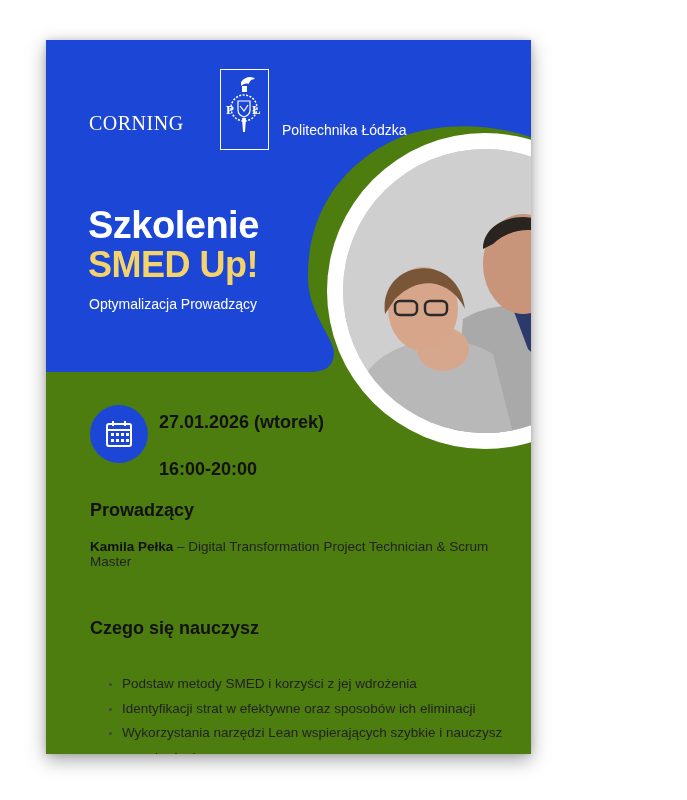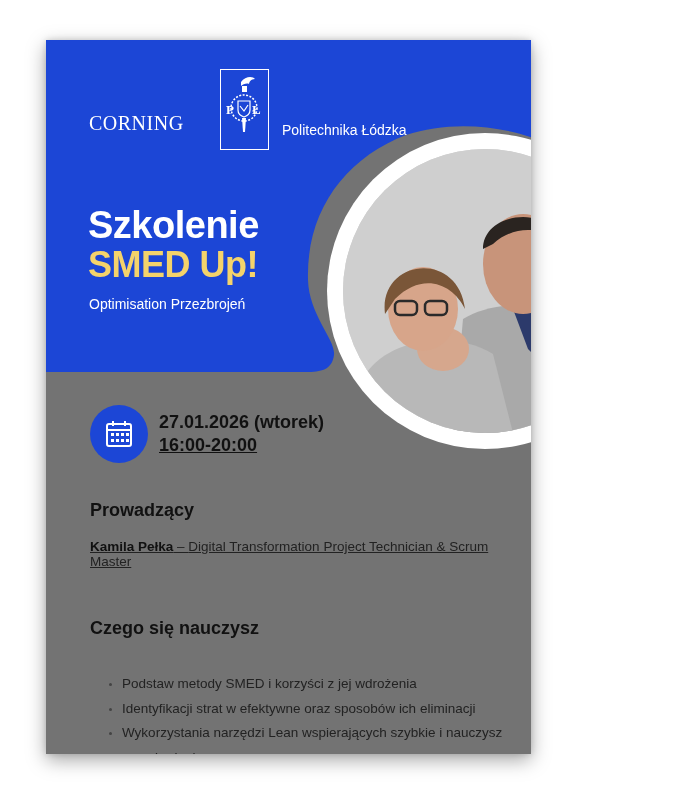--- a/index.html
+++ b/index.html
@@ -2,21 +2,21 @@
 <html><head>
 <meta charset="utf-8">
 <style>
   html, body { margin:0; padding:0; }
   body {
     width:687px; height:800px; background:#ffffff; position:relative; overflow:hidden;
     font-family:"Liberation Sans", "DejaVu Sans", sans-serif;
   }
   .card {
     position:absolute; left:46px; top:40px; width:485px; height:714px;
-    background:#737373; overflow:hidden;
+    background:#4d7c0f; overflow:hidden;
     box-shadow: 0 6px 18px rgba(0,0,0,0.35), 0 0 6px rgba(0,0,0,0.15);
   }
   .blue-bg { position:absolute; left:0; top:0; }
   .logos { position:absolute; left:0; top:0; width:601px; height:120px; }
   .corning {
     position:absolute; left:43px; top:72px; color:#ffffff;
     font-family:"Liberation Serif", "DejaVu Serif", serif; font-size:20px; letter-spacing:0.5px;
   }
   .pl-logo {
     position:absolute; left:174px; top:29px; width:49px; height:81px;
@@ -45,31 +45,31 @@
     background:#cfcfcf; overflow:hidden;
   }
   .cal-circle {
     position:absolute; left:44px; top:365px; width:58px; height:58px; border-radius:50%;
     background:#1c46d6; display:flex; align-items:center; justify-content:center;
   }
   .date-line, .time-line {
     position:absolute; left:113px; color:#111111; font-weight:bold; font-size:18px;
   }
   .date-line { top:372px; }
-  .time-line { top:395px;text-decoration:underline; }
+  .time-line { top:419px; }
   .h2 {
     position:absolute; left:44px; color:#111111; font-weight:bold; font-size:18px;
   }
   .h-presenters { top:460px; }
   .h-learn { top:578px;text-align:center; }
   .presenter {
     position:absolute; left:44px; font-size:13.5px; color:#222222;
   }
   .presenter b { color:#111111; }
-  .p1 { top:499px;text-decoration:underline; }
+  .p1 { top:499px; }
   .p2 { top:524px; }
   .bullets { position:absolute; left:44px; top:614px; margin:18px; padding:0; list-style:none; }
   .bullets li {
     font-size:13.5px; color:#222222; height:24.5px; line-height:24.5px; position:relative; padding-left:14px;
   }
   .bullets li .dot {
     position:absolute; left:1px; top:11px; width:3px; height:3px; background:#444; border-radius:50%;
   }
 </style>
 </head>
@@ -98,21 +98,21 @@
         <path d="M19 36 L23 41 L27 35" fill="none" stroke="#ffffff" stroke-width="1.2"></path>
 
         <path d="M21 48 H25 L24 62 H22 Z" fill="#ffffff"></path>
       </svg>
     </div>
     <div class="pl-name">Politechnika Łódzka</div>
   </div>
 
   <div class="title-1">Szkolenie</div>
   <div class="title-2">SMED Up!</div>
-  <div class="subtitle">Optimisation Przezbrojeń</div>
+  <div class="subtitle">Optymalizacja Prowadzący</div>
 
   <div class="photo-ring"></div>
   <div class="photo">
     <svg width="284" height="284" viewBox="0 0 284 284">
       <rect width="284" height="284" fill="#cfcfcf"></rect>
 
       <path d="M120 170 C150 150 220 150 250 175 L275 284 H110 Z" fill="#a9a9a9"></path>
       <path d="M170 160 L205 160 L200 215 L185 200 Z" fill="#2c3a6b"></path>
 
       <path d="M225 150 C240 120 268 125 270 160 L262 200 L235 175 Z" fill="#c99a7e"></path>

